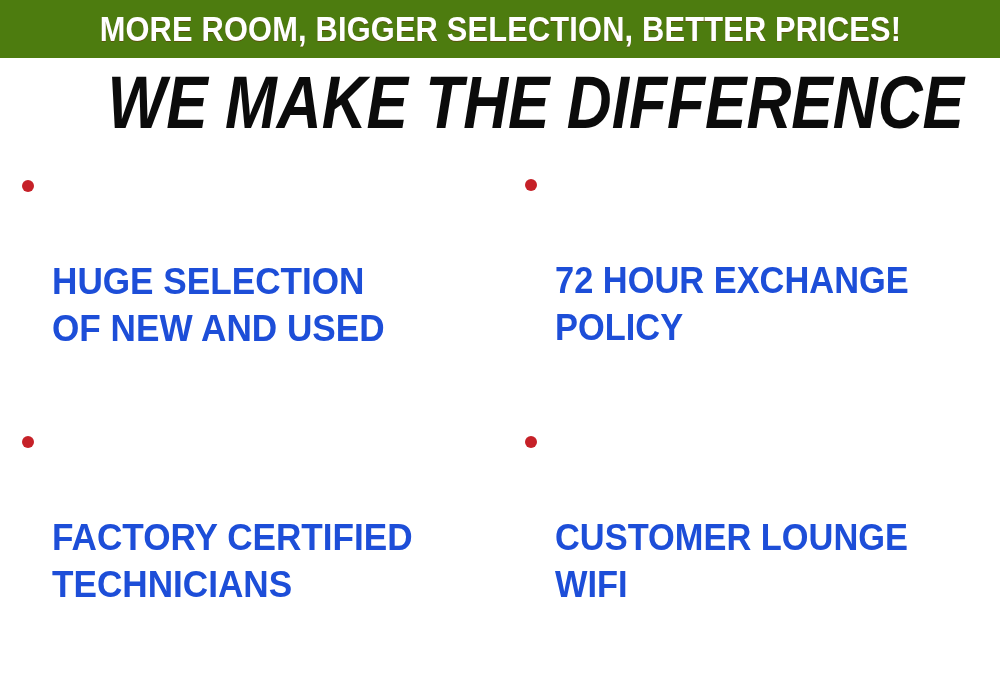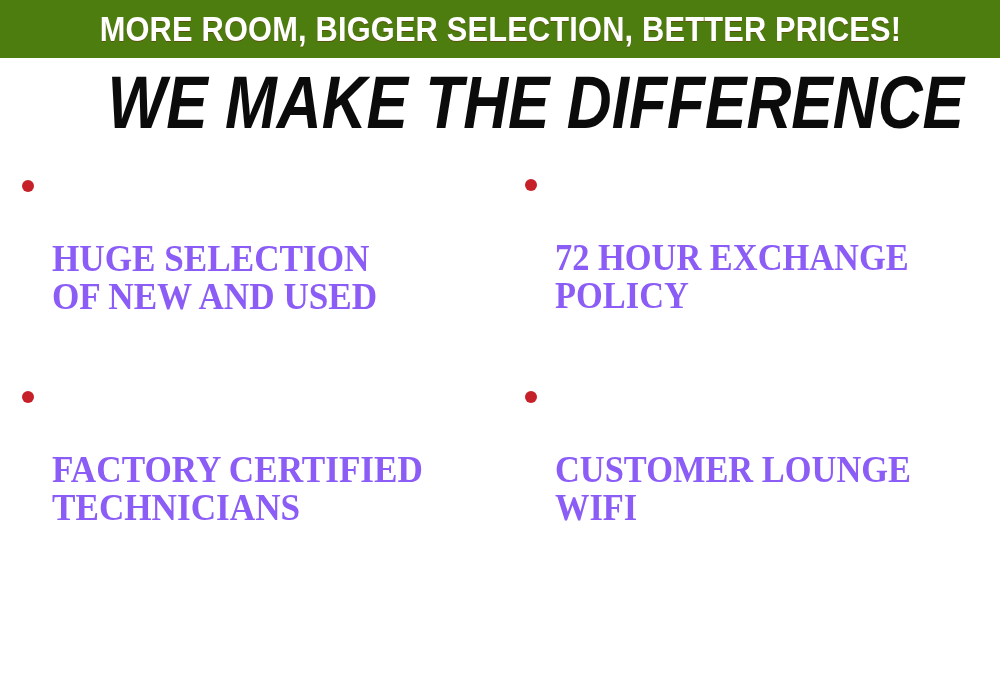--- a/index.html
+++ b/index.html
@@ -85,25 +85,25 @@
     position: absolute;
     top: 0;
     height: 544px;
   }
   .col-left  { left: 8px;   width: 492px; }
   .col-right { left: 511px; width: 495px; }
 
   .bullet {
     position: relative;
     display: block;
-    color: #8b5cf6;
-    font-family: Liberation Serif, serif;
+    color: #1d4ed8;
+    font-family: Liberation Sans, sans-serif;
     font-weight: bold;
     font-size: 37px;
-    line-height: 38px;
+    line-height: 47px;
     text-transform: uppercase;
     padding-left: 44px;
     margin: 0 0 0 0;
     white-space: pre-line;
   }
   .bullet .dot {
     position: absolute;
     left: 14px;
     top: 16px;
     width: 12px;

